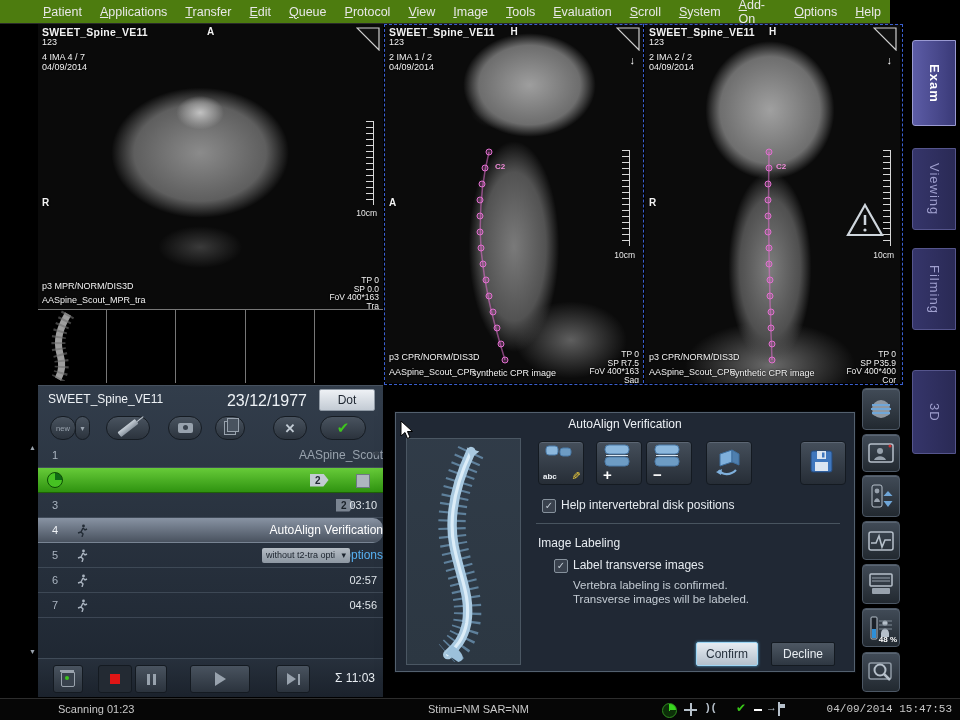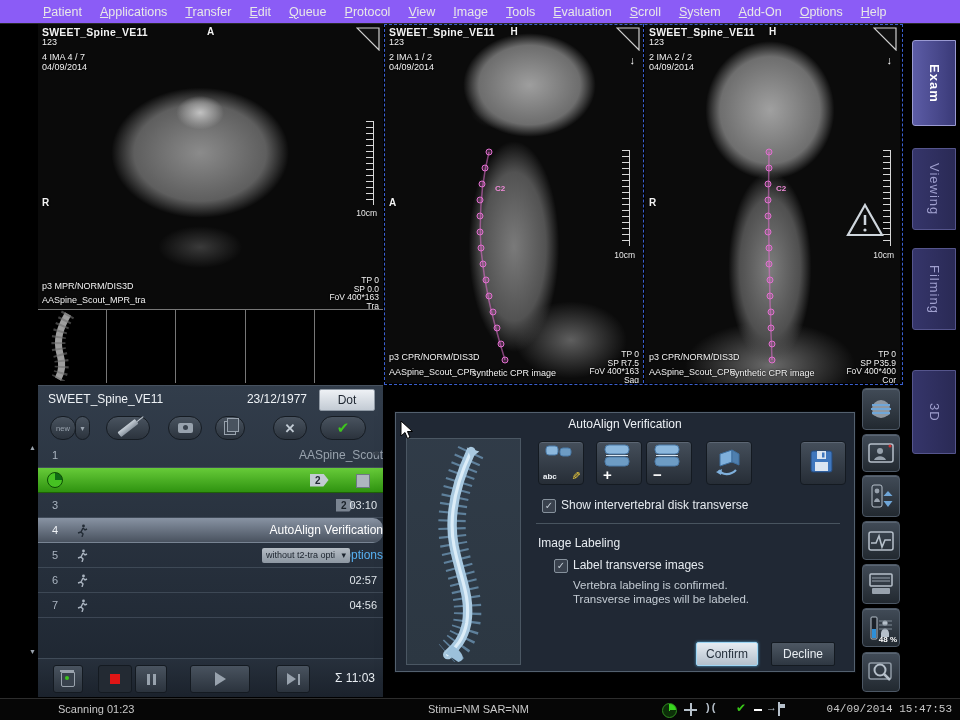--- a/index.html
+++ b/index.html
@@ -1,21 +1,21 @@
 <!DOCTYPE html>
 <html><head>
 <meta charset="utf-8">
 <style>
   html,body{margin:0;padding:0;background:#000;}
   #screen{position:relative;width:960px;height:720px;background:#000;overflow:hidden;
     font-family:"Liberation Sans",sans-serif;color:#ddd;-webkit-font-smoothing:antialiased;}
   .abs{position:absolute;}
 
   
-  .menubar{position:absolute;left:0;top:0;width:960px;height:24px;background:#8b5cf6;
+  .menubar{position:absolute;left:0;top:0;width:890px;height:24px;background:#4d7c0f;
     border-bottom:1px solid #2a2a2a;display:flex;align-items:center;padding-left:34px;box-sizing:border-box;}
   .menu-item{display:inline-block;padding:0 9px;font-size:12.5px;color:#e8e8e8;cursor:default;}
   .menu-item::first-letter{text-decoration:underline;}
 
   
   .panel{position:absolute;top:24px;height:359px;background:#050505;overflow:hidden;}
   #p1{left:38px;width:345px;}
   #p2{left:385px;width:258px;}
   #p3{left:645px;width:255px;}
   .img{position:absolute;left:0;top:0;right:0;bottom:0;}
@@ -44,21 +44,21 @@
   .ovl-lm{left:4px;top:174px;font-weight:bold;font-size:10px;}
   .ovl-bl{left:4px;}
   .ovl-br{right:4px;text-align:right;font-size:8.5px;line-height:8.5px;}
   .ovl-bc{left:0;right:0;text-align:center;margin-top:44px;}
   .corner{position:absolute;right:3px;top:3px;}
   .dn-arrow{position:absolute;right:8px;top:30px;color:#fff;font-size:11px;}
   .ruler{position:absolute;width:7px;border-right:1px solid #d8d8d8;
     background:repeating-linear-gradient(to bottom,#d8d8d8 0 1px,transparent 1px 6px);}
   .ruler-label{position:absolute;font-size:8.5px;color:#e8e8e8;}
   .spine-svg{position:absolute;left:0;top:0;}
-  .c2-label{position:absolute;color:#ef8ad8;font-size:8px;font-weight:bold;margin-top:22px;}
+  .c2-label{position:absolute;color:#ef8ad8;font-size:8px;font-weight:bold;}
 
   .thumbs{position:absolute;left:0;bottom:0;right:0;height:73px;display:flex;border-top:1px solid #777;}
   .thumb{flex:1;border-right:1px solid #777;background:#000;position:relative;}
   .thumb:last-child{border-right:none;}
 
   .sel-border{position:absolute;left:384px;top:24px;width:517px;height:359px;
     border:1px dashed #3a5fd0;pointer-events:none;}
   .sel-divider{position:absolute;left:643px;top:24px;height:359px;width:0;
     border-left:1px dashed #3a5fd0;pointer-events:none;}
 
@@ -66,21 +66,21 @@
   .vtab{position:absolute;left:912px;width:44px;writing-mode:vertical-rl;
     display:flex;align-items:center;justify-content:center;box-sizing:border-box;
     border:1px solid #55558c;border-radius:3px 0 0 3px;font-size:13px;letter-spacing:1px;}
   .vtab.active{background:linear-gradient(90deg,#5c5ca6,#3a3a78);color:#fff;font-weight:bold;border-color:#9a9ad2;}
   .vtab.idle{background:linear-gradient(90deg,#35356a,#2a2a55);color:#9f9fce;}
 
   
   .task-panel{position:absolute;left:38px;top:385px;width:345px;height:312px;
     background:linear-gradient(#323d4b,#1d2530);border-top:1px solid #47525f;box-sizing:border-box;}
   .pt-name{position:absolute;left:10px;top:6px;font-size:12px;color:#eef2f6;}
-  .pt-dob{position:absolute;right:76px;top:6px;font-size:12px;color:#eef2f6;}
+  .pt-dob{position:absolute;right:76px;top:6px;font-size:16px;color:#eef2f6;}
   .btn-dot{position:absolute;right:8px;top:3px;width:54px;height:20px;border-radius:2px;
     background:linear-gradient(#eef1f5,#c3cbd4);color:#1e2630;font-size:12px;
     display:flex;align-items:center;justify-content:center;border:1px solid #8f99a4;}
   .tbtn{position:absolute;top:30px;height:22px;border-radius:12px;border:1px solid #161c23;
     background:linear-gradient(#49535f,#2b333d);display:flex;align-items:center;justify-content:center;
     color:#9aa4af;}
   .rows{position:absolute;left:0;top:57px;width:345px;}
   .row{position:relative;height:24px;border-bottom:1px solid rgba(100,112,128,.4);
     display:flex;align-items:center;font-size:12px;color:#dfe5ea;}
   .row .num{width:34px;text-align:center;color:#aab4c0;font-size:11px;flex:none;}
@@ -524,21 +524,21 @@
     <div class="dbtn" style="left:404px;">
       <svg width="24" height="24" style="position:absolute;left:9px;top:8px;">
         <rect x="1" y="1" width="21" height="21" rx="2" fill="#3f77be" stroke="#244a7c"></rect>
         <rect x="7" y="1" width="9" height="8" fill="#dce6f2"></rect>
         <rect x="12" y="2.5" width="2.5" height="5" fill="#3f77be"></rect>
         <rect x="5" y="12" width="13" height="9" fill="#dce6f2"></rect>
       </svg>
     </div>
 
     <div class="dlg-check" style="left:146px;top:86px;"><span>✓</span></div>
-    <div class="dlg-label" style="left:165px;top:85px;">Show intervertebral disk transverse</div>
+    <div class="dlg-label" style="left:165px;top:85px;">Help intervertebral disk positions</div>
 
     <div class="dlg-divider"></div>
 
     <div class="dlg-label" style="left:142px;top:123px;">Image Labeling</div>
 
     <div class="dlg-check" style="left:158px;top:146px;"><span>✓</span></div>
     <div class="dlg-label" style="left:177px;top:145px;">Label transverse images</div>
 
     <div class="dlg-msg" style="left:177px;top:166px;">Vertebra labeling is confirmed.</div>
     <div class="dlg-msg" style="left:177px;top:180px;">Transverse images will be labeled.</div>

